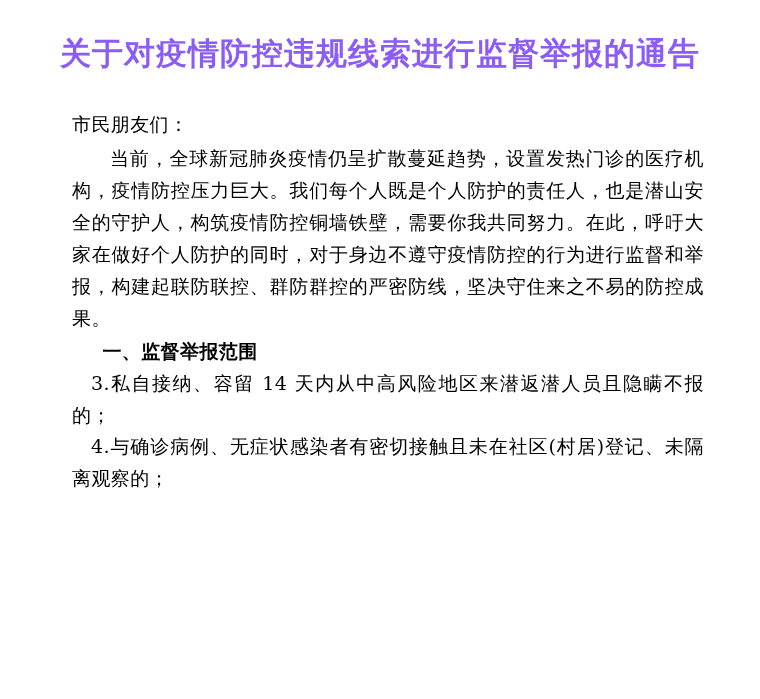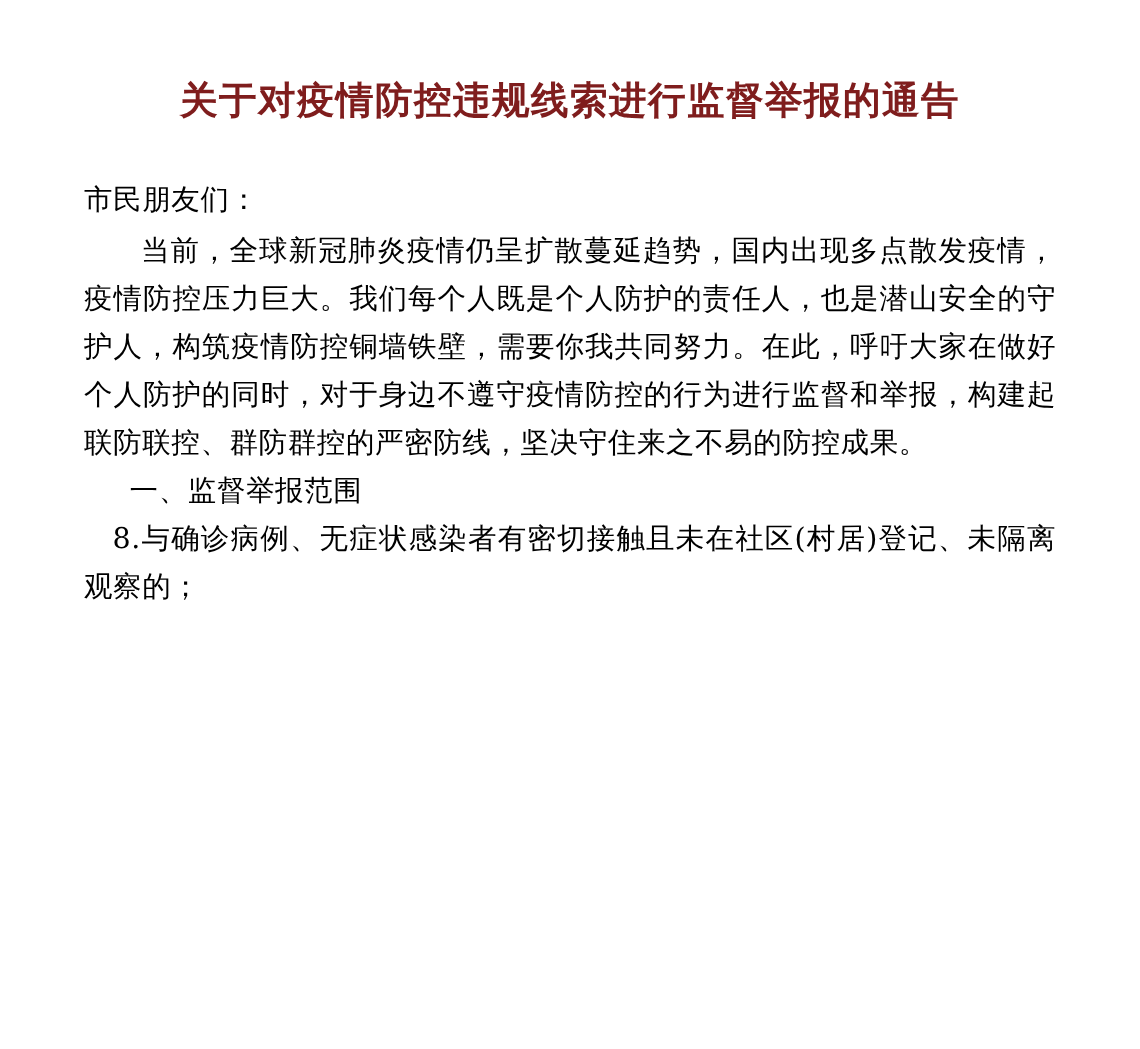--- a/index.html
+++ b/index.html
@@ -16,70 +16,71 @@
   }
   .page {
     width: 760px;
     height: 699px;
     box-sizing: border-box;
     padding: 18px 56px 0 56px;
     position: relative;
   }
   .doc-title {
     text-align: center;
-    font-size: 25px;
+    font-size: 31px;
     font-weight: bold;
     letter-spacing: 1px;
     line-height: 1.4;
-    margin: 31px 0 0 0;
-    color: #7f1d1d;
+    margin: 14px 0 0 0;
+    color: #8b5cf6;
     font-family: "DejaVu Serif", "Liberation Serif", serif;
   }
   .body-block {
     margin-top: 34px;
   }
   p {
-    margin: 0 0 0 0;
+    margin: 0 0 0 16px;
     font-size: 19px;
     line-height: 1.68;
     text-align: justify;
     text-justify: inter-ideograph;
     letter-spacing: 0.4px;
   }
   p.salutation {
     text-indent: 0;
     margin-bottom: 2px;
   }
   p.indent2 {
     text-indent: 2em;
   }
   p.indent1 {
     text-indent: 1em;
   }
   .section-heading {
-    font-weight: normal;
+    font-weight: bold;
     text-indent: 1.6em;
     margin-top: 1px;
   }
 </style>
 </head>
 <body>
 
 <div class="page">
 
   <h1 class="doc-title">关于对疫情防控违规线索进行监督举报的通告</h1>
 
   <div class="body-block">
 
     <p class="salutation">市民朋友们：</p>
 
-    <p class="indent2">当前，全球新冠肺炎疫情仍呈扩散蔓延趋势，国内出现多点散发疫情，疫情防控压力巨大。我们每个人既是个人防护的责任人，也是潜山安全的守护人，构筑疫情防控铜墙铁壁，需要你我共同努力。在此，呼吁大家在做好个人防护的同时，对于身边不遵守疫情防控的行为进行监督和举报，构建起联防联控、群防群控的严密防线，坚决守住来之不易的防控成果。</p>
+    <p class="indent2">当前，全球新冠肺炎疫情仍呈扩散蔓延趋势，设置发热门诊的医疗机构，疫情防控压力巨大。我们每个人既是个人防护的责任人，也是潜山安全的守护人，构筑疫情防控铜墙铁壁，需要你我共同努力。在此，呼吁大家在做好个人防护的同时，对于身边不遵守疫情防控的行为进行监督和举报，构建起联防联控、群防群控的严密防线，坚决守住来之不易的防控成果。</p>
 
     <p class="section-heading">一、监督举报范围</p>
 
 
 
+    <p class="indent1">3.私自接纳、容留 14 天内从中高风险地区来潜返潜人员且隐瞒不报的；</p>
 
-    <p class="indent1">8.与确诊病例、无症状感染者有密切接触且未在社区(村居)登记、未隔离观察的；</p>
+    <p class="indent1">4.与确诊病例、无症状感染者有密切接触且未在社区(村居)登记、未隔离观察的；</p>
 
 
   </div>
 </div>
 
 </body></html>

